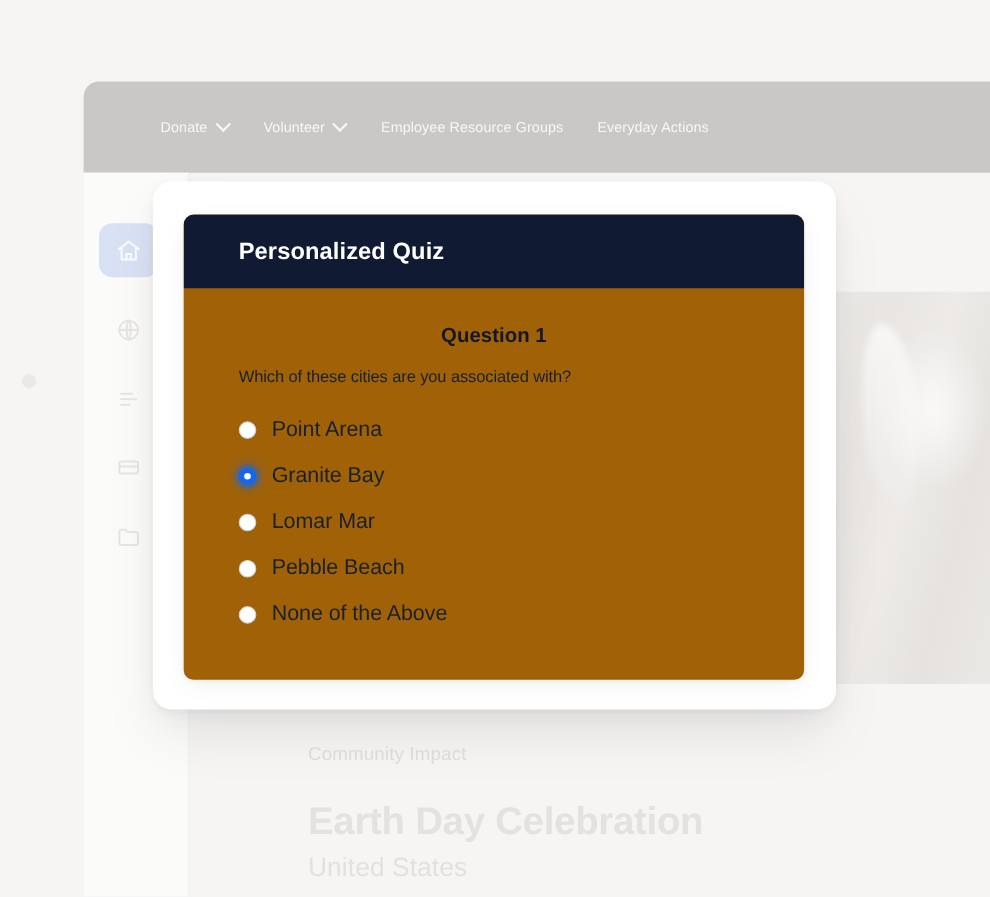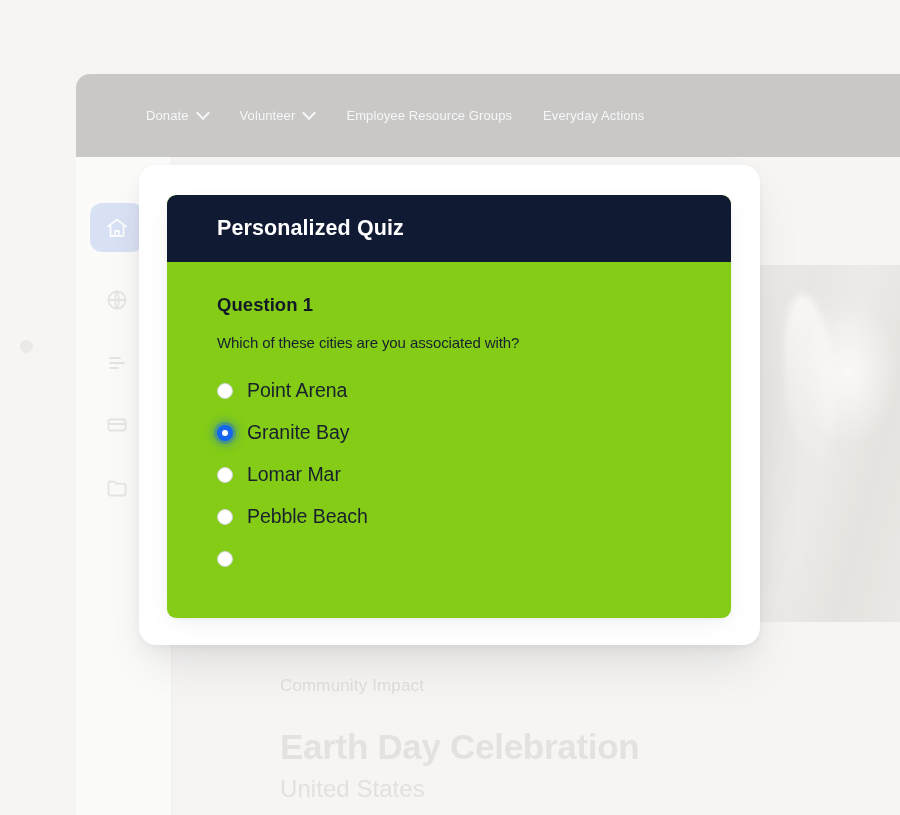--- a/index.html
+++ b/index.html
@@ -184,21 +184,21 @@
       0 2px 5px rgba(120,118,116,0.06);
     z-index: 10;
   }
 
   #quiz-card {
     position: absolute;
     left: 28px;
     top: 30px;
     width: 564px;
     height: 423px;
-    background: #84cc16;
+    background: #a16207;
     border-radius: 9px;
     box-shadow: 0 6px 22px -6px rgba(120,118,116,0.16), 0 1px 3px rgba(120,118,116,0.07);
     overflow: hidden;
   }
 
   #quiz-header {
     height: 67px;
     background: #111a33;
     display: flex;
     align-items: center;
@@ -215,20 +215,21 @@
   #quiz-body {
     padding: 32px 50px 0 50px;
   }
 
   #question-label {
     font-size: 18.5px;
     font-weight: 700;
     color: #121826;
     letter-spacing: 0.05px;
     margin-bottom: 18px;
+    text-align: center;
   }
 
   #question-text {
     font-size: 15px;
     font-weight: 400;
     color: #16202e;
     letter-spacing: -0.1px;
     margin-bottom: 19px;
   }
 
@@ -375,19 +376,20 @@
           <span class="option-label">Lomar Mar</span>
         </div>
 
         <div class="option-row">
           <span class="radio"></span>
           <span class="option-label">Pebble Beach</span>
         </div>
 
         <div class="option-row">
           <span class="radio"></span>
+          <span class="option-label">None of the Above</span>
         </div>
 
       </div>
     </div>
 
   </div>
 </div>
 
 </body></html>

